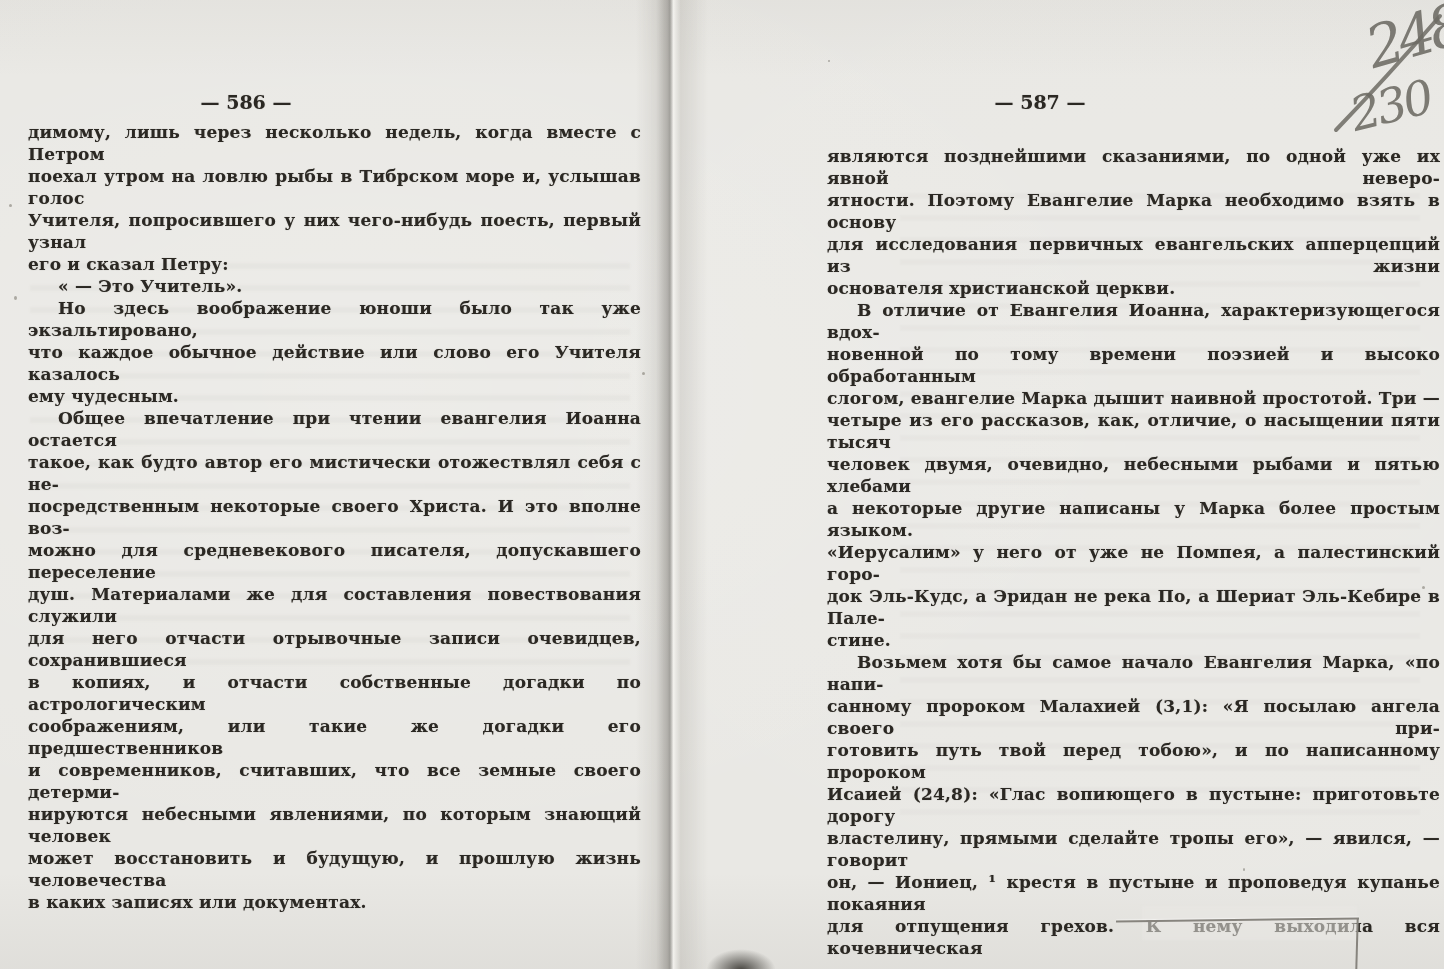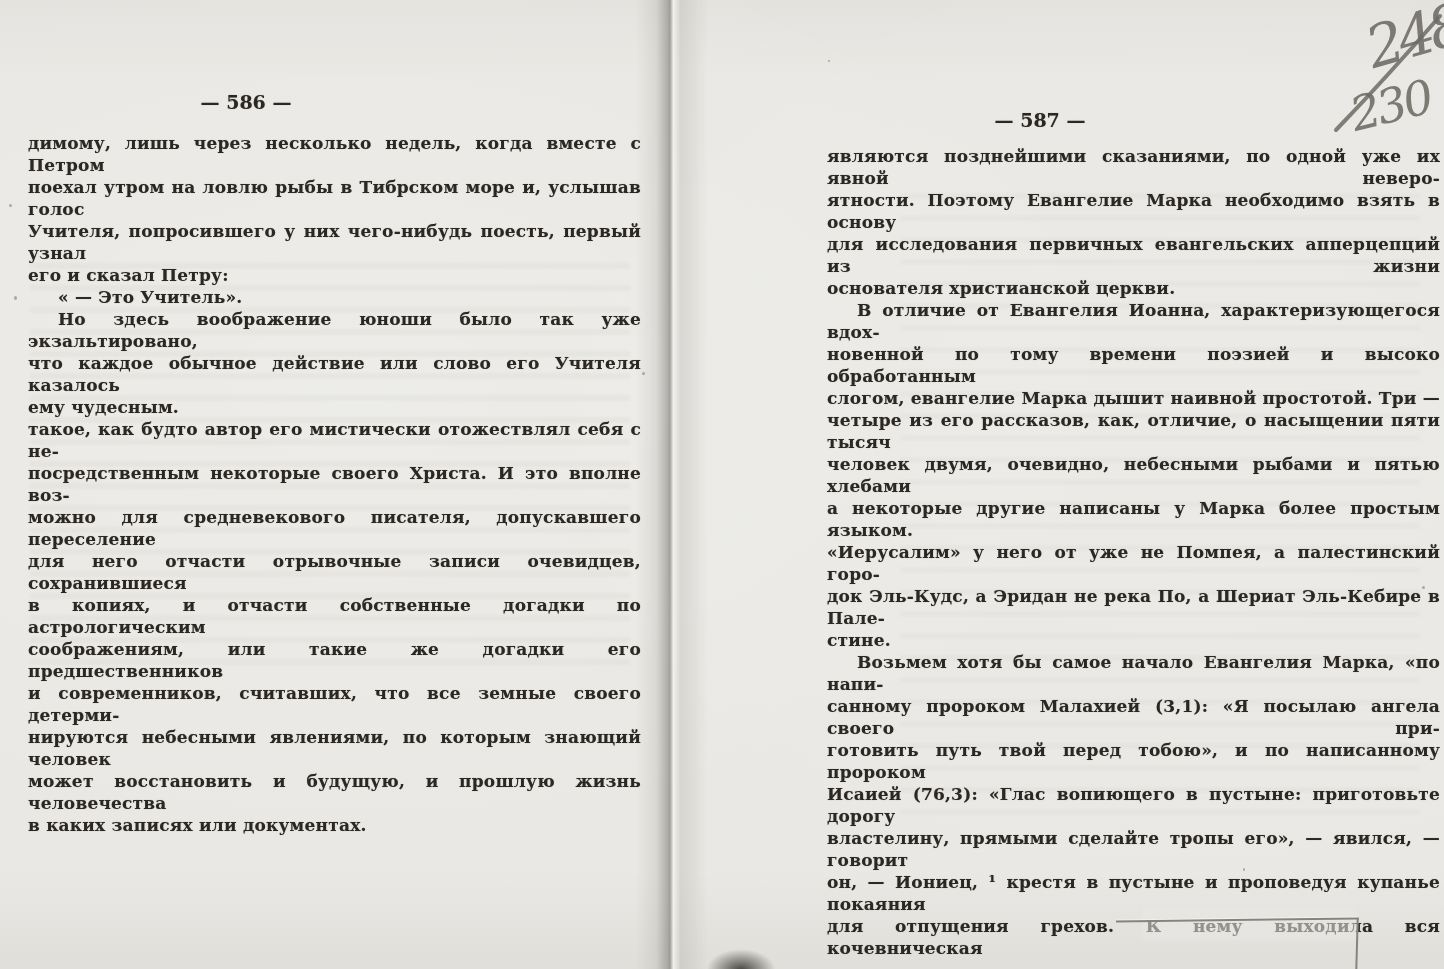--- a/index.html
+++ b/index.html
@@ -39,27 +39,27 @@
   .bleed{
     position:absolute;pointer-events:none;opacity:.6;filter:blur(1.2px);
     background:repeating-linear-gradient(180deg,
       transparent 0 13px, rgba(110,104,92,.075) 13px 19px, transparent 19px 22px);
   }
   .bleed.left{left:30px;top:250px;width:600px;height:420px;}
   .bleed.right{left:900px;top:180px;width:520px;height:640px;opacity:.45;}
 
   .pagecol{position:absolute;width:613px;color:#2b2823;font-size:17px;line-height:22px;
     font-weight:700;letter-spacing:.2px;text-shadow:0 0 1px rgba(43,40,35,.35);}
-  #leftcol{left:28px;top:132px;}
+  #leftcol{left:28px;top:121px;}
   #rightcol{left:827px;top:145px;}
 
   .pagenum{position:absolute;color:#2b2823;font-size:19px;font-weight:700;
     text-align:center;text-shadow:0 0 1px rgba(43,40,35,.35);}
   #pn-left{left:150px;top:91px;width:192px;}
-  #pn-right{left:952px;top:109px;width:176px;}
+  #pn-right{left:952px;top:91px;width:176px;}
 
   .ln{text-align:justify;text-align-last:justify;}
   .ln.e{text-align-last:left;}
   .ln.ij{text-indent:30px;}
   .ln.ie{text-indent:30px;text-align-last:left;}
 
   
   .handnum{position:absolute;font-family:"DejaVu Serif",serif;font-style:italic;
     color:#6d6b64;opacity:.88;pointer-events:none;}
   #hand248{left:1366px;top:2px;font-size:58px;letter-spacing:-5px;transform:rotate(-16deg);}
@@ -91,23 +91,25 @@
 
   <div id="leftcol" class="pagecol">
       <div class="ln">димому, лишь через несколько недель, когда вместе с Петром</div>
       <div class="ln">поехал утром на ловлю рыбы в Тибрском море и, услышав голос</div>
       <div class="ln">Учителя, попросившего у них чего-нибудь поесть, первый узнал</div>
       <div class="ln e">его и сказал Петру:</div>
       <div class="ln ie">« — Это Учитель».</div>
       <div class="ln ij">Но здесь воображение юноши было так уже экзальтировано,</div>
       <div class="ln">что каждое обычное действие или слово его Учителя казалось</div>
       <div class="ln e">ему чудесным.</div>
+      <div class="ln ij">Общее впечатление при чтении евангелия Иоанна остается</div>
       <div class="ln">такое, как будто автор его мистически отожествлял себя с не-</div>
       <div class="ln">посредственным некоторые своего Христа.  И это вполне воз-</div>
       <div class="ln">можно для средневекового писателя, допускавшего переселение</div>
+      <div class="ln">душ.  Материалами же для составления повествования служили</div>
       <div class="ln">для него отчасти отрывочные записи очевидцев, сохранившиеся</div>
       <div class="ln">в копиях, и отчасти собственные догадки по астрологическим</div>
       <div class="ln">соображениям, или такие же догадки его предшественников</div>
       <div class="ln">и современников, считавших, что все земные своего детерми-</div>
       <div class="ln">нируются небесными явлениями, по которым знающий человек</div>
       <div class="ln">может восстановить и будущую, и прошлую жизнь человечества</div>
       <div class="ln e">в каких записях или документах.</div>
     </div>
   <div id="rightcol" class="pagecol">
       <div class="ln">являются позднейшими сказаниями, по одной уже их явной неверо-</div>
@@ -119,21 +121,21 @@
       <div class="ln">слогом, евангелие Марка дышит наивной простотой.  Три —</div>
       <div class="ln">четыре из его рассказов, как, отличие, о насыщении пяти тысяч</div>
       <div class="ln">человек двумя, очевидно, небесными рыбами и пятью хлебами</div>
       <div class="ln">а некоторые другие написаны у Марка более простым языком.</div>
       <div class="ln">«Иерусалим» у него от уже не Помпея, а палестинский горо-</div>
       <div class="ln">док Эль-Кудс, а Эридан не река По, а Шериат Эль-Кебире в Пале-</div>
       <div class="ln e">стине.</div>
       <div class="ln ij">Возьмем хотя бы самое начало Евангелия Марка, «по напи-</div>
       <div class="ln">санному пророком Малахией (3,1): «Я посылаю ангела своего при-</div>
       <div class="ln">готовить путь твой перед тобою», и по написанному пророком</div>
-      <div class="ln">Исаией (76,3): «Глас вопиющего в пустыне: приготовьте дорогу</div>
+      <div class="ln">Исаией (24,8): «Глас вопиющего в пустыне: приготовьте дорогу</div>
       <div class="ln">властелину, прямыми сделайте тропы его», — явился, — говорит</div>
       <div class="ln">он, — Иониец, ¹ крестя в пустыне и проповедуя купанье покаяния</div>
       <div class="ln">для отпущения грехов.  К нему выходила вся кочевническая</div>
     </div>
 
   <div id="hand248" class="handnum">248</div>
   <svg id="strike" viewBox="0 0 118 150" xmlns="http://www.w3.org/2000/svg">
     <path d="M 10 130 Q 60 78 114 16" stroke="#6d6b64" stroke-width="4" fill="none" stroke-linecap="round" opacity="0.85"></path>
   </svg>
   <div id="hand230" class="handnum">230</div>

